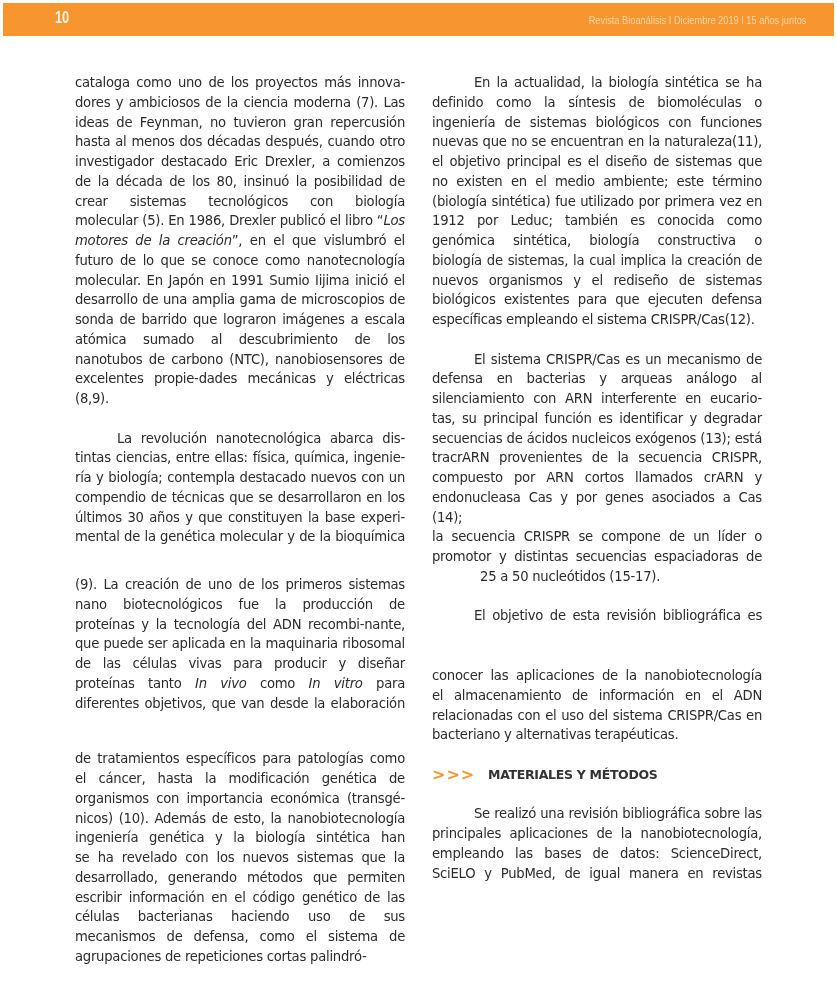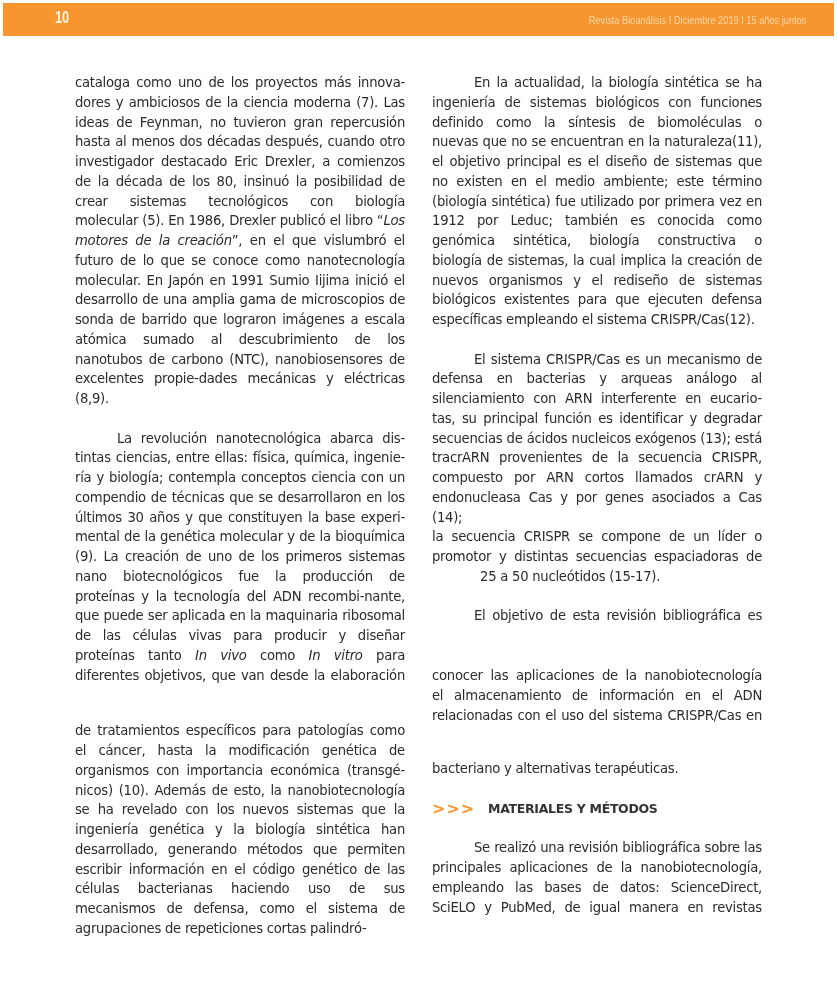--- a/index.html
+++ b/index.html
@@ -68,51 +68,51 @@
       <span class="line" style="white-space: normal; text-indent: 0px;">desarrollo de una amplia gama de microscopios de</span>
       <span class="line" style="white-space: normal; text-indent: 0px;">sonda de barrido que lograron imágenes a escala</span>
       <span class="line" style="white-space: normal; text-indent: 0px;">atómica sumado al descubrimiento de los</span>
       <span class="line" style="white-space: normal; text-indent: 0px;">nanotubos de carbono (NTC), nanobiosensores de</span>
       <span class="line" style="white-space: normal; text-indent: 0px;">excelentes propie-dades mecánicas y eléctricas</span>
       <span class="line last" style="white-space: normal; text-indent: 0px;">(8,9).</span>
     </p>
     <p class="para indent">
       <span class="line" style="padding-left: 42px; white-space: normal; text-indent: 0px;">La revolución nanotecnológica abarca dis-</span>
       <span class="line" style="white-space: normal; text-indent: 0px;">tintas ciencias, entre ellas: física, química, ingenie-</span>
-      <span class="line" style="white-space: normal; text-indent: 0px;">ría y biología; contempla conceptos ciencia con un</span>
+      <span class="line" style="white-space: normal; text-indent: 0px;">ría y biología; contempla destacado nuevos con un</span>
       <span class="line" style="white-space: normal; text-indent: 0px;">compendio de técnicas que se desarrollaron en los</span>
       <span class="line" style="white-space: normal; text-indent: 0px;">últimos 30 años y que constituyen la base experi-</span>
       <span class="line" style="white-space: normal; text-indent: 0px;">mental de la genética molecular y de la bioquímica</span>
-      <span class="line" style="white-space: normal; text-indent: 0px;">(9). La creación de uno de los primeros sistemas</span>
+      <span class="line" style="white-space: normal; text-indent: 0px; margin-top: 28px;">(9). La creación de uno de los primeros sistemas</span>
       <span class="line" style="white-space: normal; text-indent: 0px;">nano biotecnológicos fue la producción de</span>
       <span class="line" style="white-space: normal; text-indent: 0px;">proteínas y la tecnología del ADN recombi-nante,</span>
       <span class="line" style="white-space: normal; text-indent: 0px;">que puede ser aplicada en la maquinaria ribosomal</span>
       <span class="line" style="white-space: normal; text-indent: 0px;">de las células vivas para producir y diseñar</span>
       <span class="line" style="white-space: normal; text-indent: 0px;">proteínas tanto <em>In vivo</em> como <em>In vitro</em> para</span>
       <span class="line" style="white-space: normal; text-indent: 0px;">diferentes objetivos, que van desde la elaboración</span>
       <span class="line" style="white-space: normal; text-indent: 0px; margin-top: 36px;">de tratamientos específicos para patologías como</span>
       <span class="line" style="white-space: normal; text-indent: 0px;">el cáncer, hasta la modificación genética de</span>
       <span class="line" style="white-space: normal; text-indent: 0px;">organismos con importancia económica (transgé-</span>
       <span class="line" style="white-space: normal; text-indent: 0px;">nicos) (10). Además de esto, la nanobiotecnología</span>
+      <span class="line" style="white-space: normal; text-indent: 0px;">ingeniería genética y la biología sintética han</span>
       <span class="line" style="white-space: normal; text-indent: 0px;">se ha revelado con los nuevos sistemas que la</span>
-      <span class="line" style="white-space: normal; text-indent: 0px;">ingeniería genética y la biología sintética han</span>
       <span class="line" style="white-space: normal; text-indent: 0px;">desarrollado, generando métodos que permiten</span>
       <span class="line" style="white-space: normal; text-indent: 0px;">escribir información en el código genético de las</span>
       <span class="line" style="white-space: normal; text-indent: 0px;">células bacterianas haciendo uso de sus</span>
       <span class="line" style="white-space: normal; text-indent: 0px;">mecanismos de defensa, como el sistema de</span>
       <span class="line last" style="white-space: normal; text-indent: 0px;">agrupaciones de repeticiones cortas palindró-</span>
     </p>
   </div>
 
 <div class="column col-right" id="col-right">
   <div id="right-paras">
       <p class="para indent">
         <span class="line" style="padding-left: 42px; white-space: normal; text-indent: 0px;">En la actualidad, la biología sintética se ha</span>
+        <span class="line" style="white-space: normal; text-indent: 0px;">definido como la síntesis de biomoléculas o</span>
         <span class="line" style="white-space: normal; text-indent: 0px;">ingeniería de sistemas biológicos con funciones</span>
-        <span class="line" style="white-space: normal; text-indent: 0px;">definido como la síntesis de biomoléculas o</span>
         <span class="line" style="white-space: normal; text-indent: 0px;">nuevas que no se encuentran en la naturaleza(11),</span>
         <span class="line" style="white-space: normal; text-indent: 0px;">el objetivo principal es el diseño de sistemas que</span>
         <span class="line" style="white-space: normal; text-indent: 0px;">no existen en el medio ambiente; este término</span>
         <span class="line" style="white-space: normal; text-indent: 0px;">(biología sintética) fue utilizado por primera vez en</span>
         <span class="line" style="white-space: normal; text-indent: 0px;">1912 por Leduc; también es conocida como</span>
         <span class="line" style="white-space: normal; text-indent: 0px;">genómica sintética, biología constructiva o</span>
         <span class="line" style="white-space: normal; text-indent: 0px;">biología de sistemas, la cual implica la creación de</span>
         <span class="line" style="white-space: normal; text-indent: 0px;">nuevos organismos y el rediseño de sistemas</span>
         <span class="line" style="white-space: normal; text-indent: 0px;">biológicos existentes para que ejecuten defensa</span>
         <span class="line last" style="white-space: normal; text-indent: 0px;">específicas empleando el sistema CRISPR/Cas(12).</span>
@@ -128,21 +128,21 @@
         <span class="line" style="white-space: normal; text-indent: 0px;">endonucleasa Cas y por genes asociados a Cas (14);</span>
         <span class="line" style="white-space: normal; text-indent: 0px;">la secuencia CRISPR se compone de un líder o</span>
         <span class="line" style="white-space: normal; text-indent: 0px;">promotor y distintas secuencias espaciadoras de</span>
         <span class="line last" style="white-space: normal; text-indent: 0px; margin-left: 48px;">25 a 50 nucleótidos (15-17).</span>
       </p>
       <p class="para indent">
         <span class="line" style="padding-left: 42px; white-space: normal; text-indent: 0px;">El objetivo de esta revisión bibliográfica es</span>
         <span class="line" style="white-space: normal; text-indent: 0px; margin-top: 40px;">conocer las aplicaciones de la nanobiotecnología</span>
         <span class="line" style="white-space: normal; text-indent: 0px;">el almacenamiento de información en el ADN</span>
         <span class="line" style="white-space: normal; text-indent: 0px;">relacionadas con el uso del sistema CRISPR/Cas en</span>
-        <span class="line last" style="white-space: normal; text-indent: 0px; margin-top: 34px;">bacteriano y alternativas terapéuticas.</span>
+        <span class="line last" style="white-space: normal; text-indent: 0px;">bacteriano y alternativas terapéuticas.</span>
       </p>
     </div>
   <div class="section-heading">
     <span class="chevrons">&gt;&gt;&gt;</span>
     <span class="section-title">MATERIALES Y MÉTODOS</span>
   </div>
   <div id="right-section-paras">
       <p class="para indent" style="margin-bottom: 0px;">
         <span class="line" style="padding-left: 42px; white-space: normal; text-indent: 0px;">Se realizó una revisión bibliográfica sobre las</span>
         <span class="line" style="white-space: normal; text-indent: 0px;">principales aplicaciones de la nanobiotecnología,</span>

